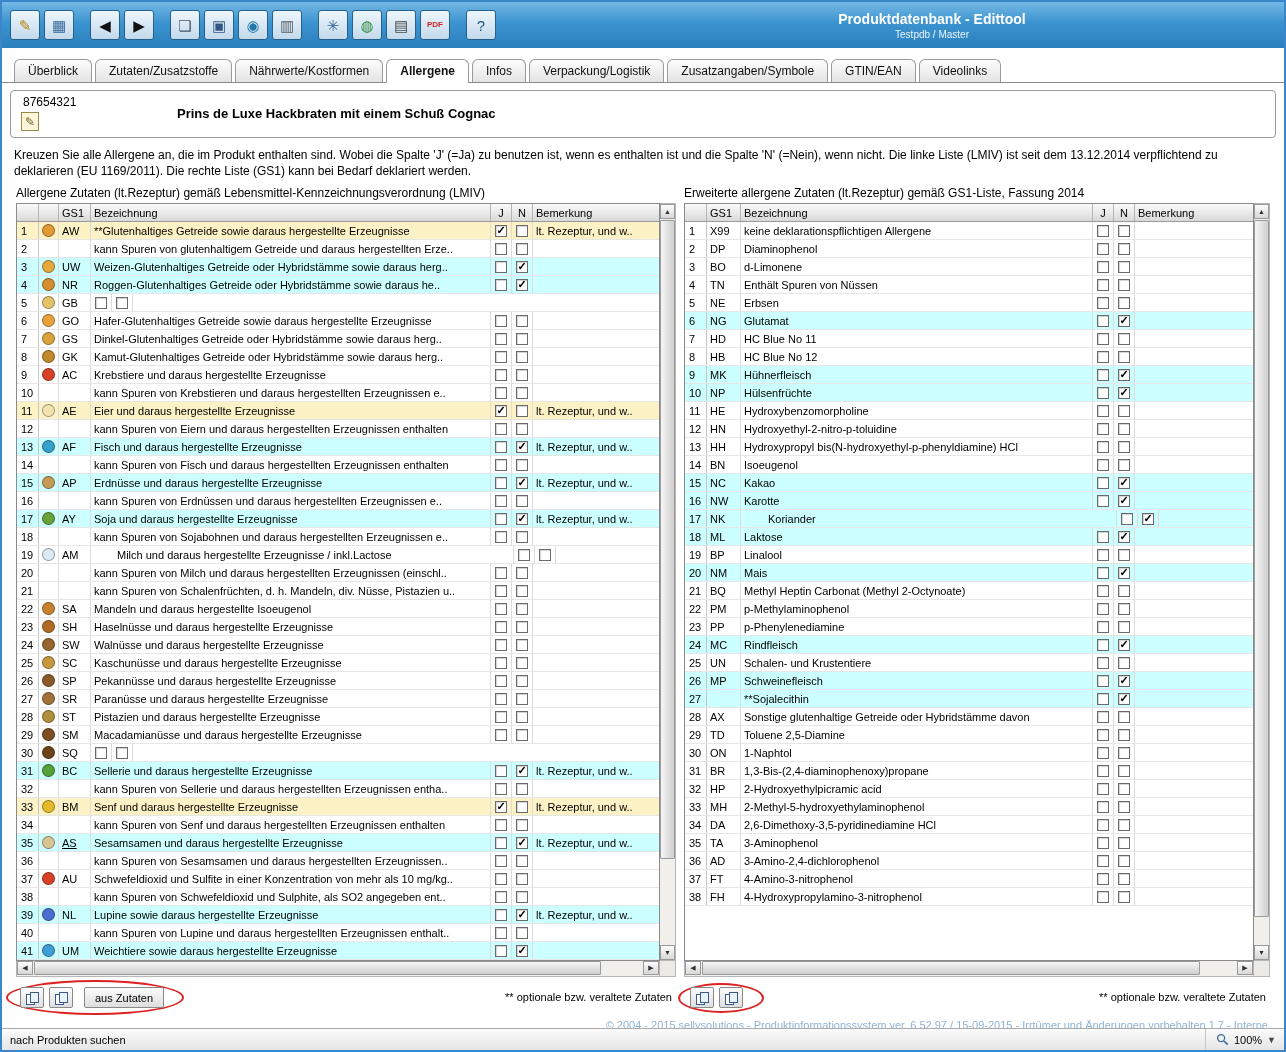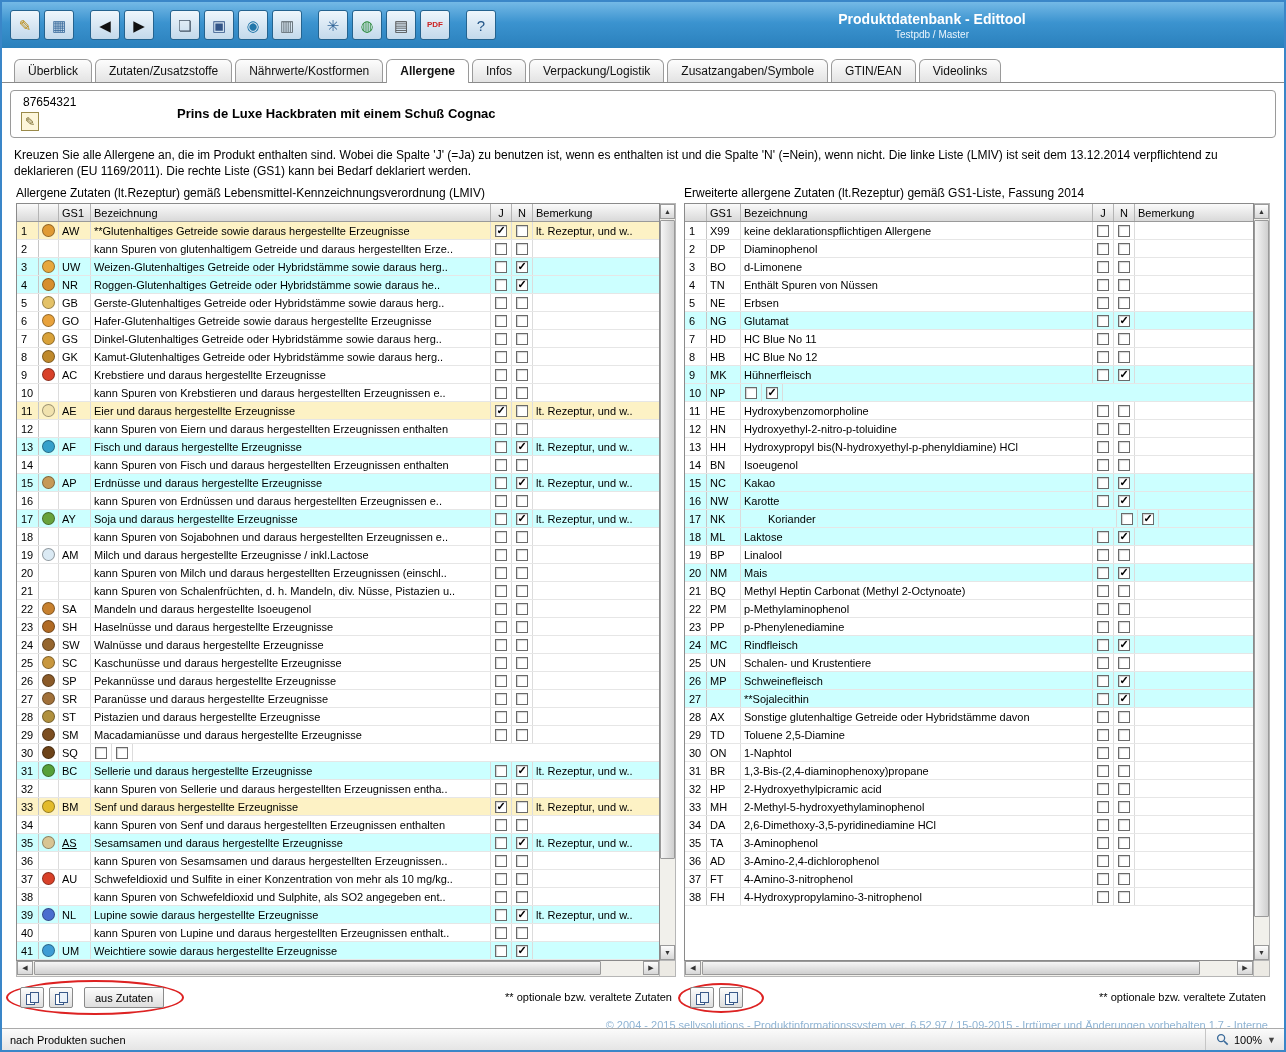--- a/index.html
+++ b/index.html
@@ -249,21 +249,20 @@
                   <span class="checkbox checked">✓</span>
                 </div>
                 <div class="cell remark" style="width: 126px;"></div>
               </div>
               <div class="grid-row">
                 <div class="cell num" style="width: 22px;">5</div>
                 <div class="cell icon" style="width: 20px;">
                   <span class="allergen-dot" style="background: rgb(228, 194, 104);"></span>
                 </div>
                 <div class="cell gs1" style="width: 32px;">GB</div>
-                <div class="cell text" style="width: 400px;">Gerste-Glutenhaltiges Getreide oder Hybridstämme sowie daraus herg..</div>
                 <div class="cell cb" style="width: 21px;">
                   <span class="checkbox"></span>
                 </div>
                 <div class="cell cb" style="width: 21px;">
                   <span class="checkbox"></span>
                 </div>
                 <div class="cell remark" style="width: 126px;"></div>
               </div>
               <div class="grid-row">
                 <div class="cell num" style="width: 22px;">6</div>
@@ -449,21 +448,21 @@
                   <span class="checkbox"></span>
                 </div>
                 <div class="cell remark" style="width: 126px;"></div>
               </div>
               <div class="grid-row">
                 <div class="cell num" style="width: 22px;">19</div>
                 <div class="cell icon" style="width: 20px;">
                   <span class="allergen-dot" style="background: rgb(219, 234, 244);"></span>
                 </div>
                 <div class="cell gs1" style="width: 32px;">AM</div>
-                <div class="cell text" style="width: 400px;">Milch und daraus hergestellte Erzeugnisse / inkl.Lactose</div>
+                <div class="cell text" style="width: 400px; margin-left: 23px;">Milch und daraus hergestellte Erzeugnisse / inkl.Lactose</div>
                 <div class="cell cb" style="width: 21px;">
                   <span class="checkbox"></span>
                 </div>
                 <div class="cell cb" style="width: 21px;">
                   <span class="checkbox"></span>
                 </div>
                 <div class="cell remark" style="width: 126px;"></div>
               </div>
               <div class="grid-row">
                 <div class="cell num" style="width: 22px;">20</div>
@@ -919,20 +918,21 @@
                   <span class="checkbox"></span>
                 </div>
                 <div class="cell cb" style="width: 21px;">
                   <span class="checkbox checked">✓</span>
                 </div>
                 <div class="cell remark" style="width: 118px;"></div>
               </div>
               <div class="grid-row cyan">
                 <div class="cell num" style="width: 22px;">10</div>
                 <div class="cell gs1" style="width: 34px;">NP</div>
+                <div class="cell text" style="width: 352px;">Hülsenfrüchte</div>
                 <div class="cell cb" style="width: 21px;">
                   <span class="checkbox"></span>
                 </div>
                 <div class="cell cb" style="width: 21px;">
                   <span class="checkbox checked">✓</span>
                 </div>
                 <div class="cell remark" style="width: 118px;"></div>
               </div>
               <div class="grid-row">
                 <div class="cell num" style="width: 22px;">11</div>

